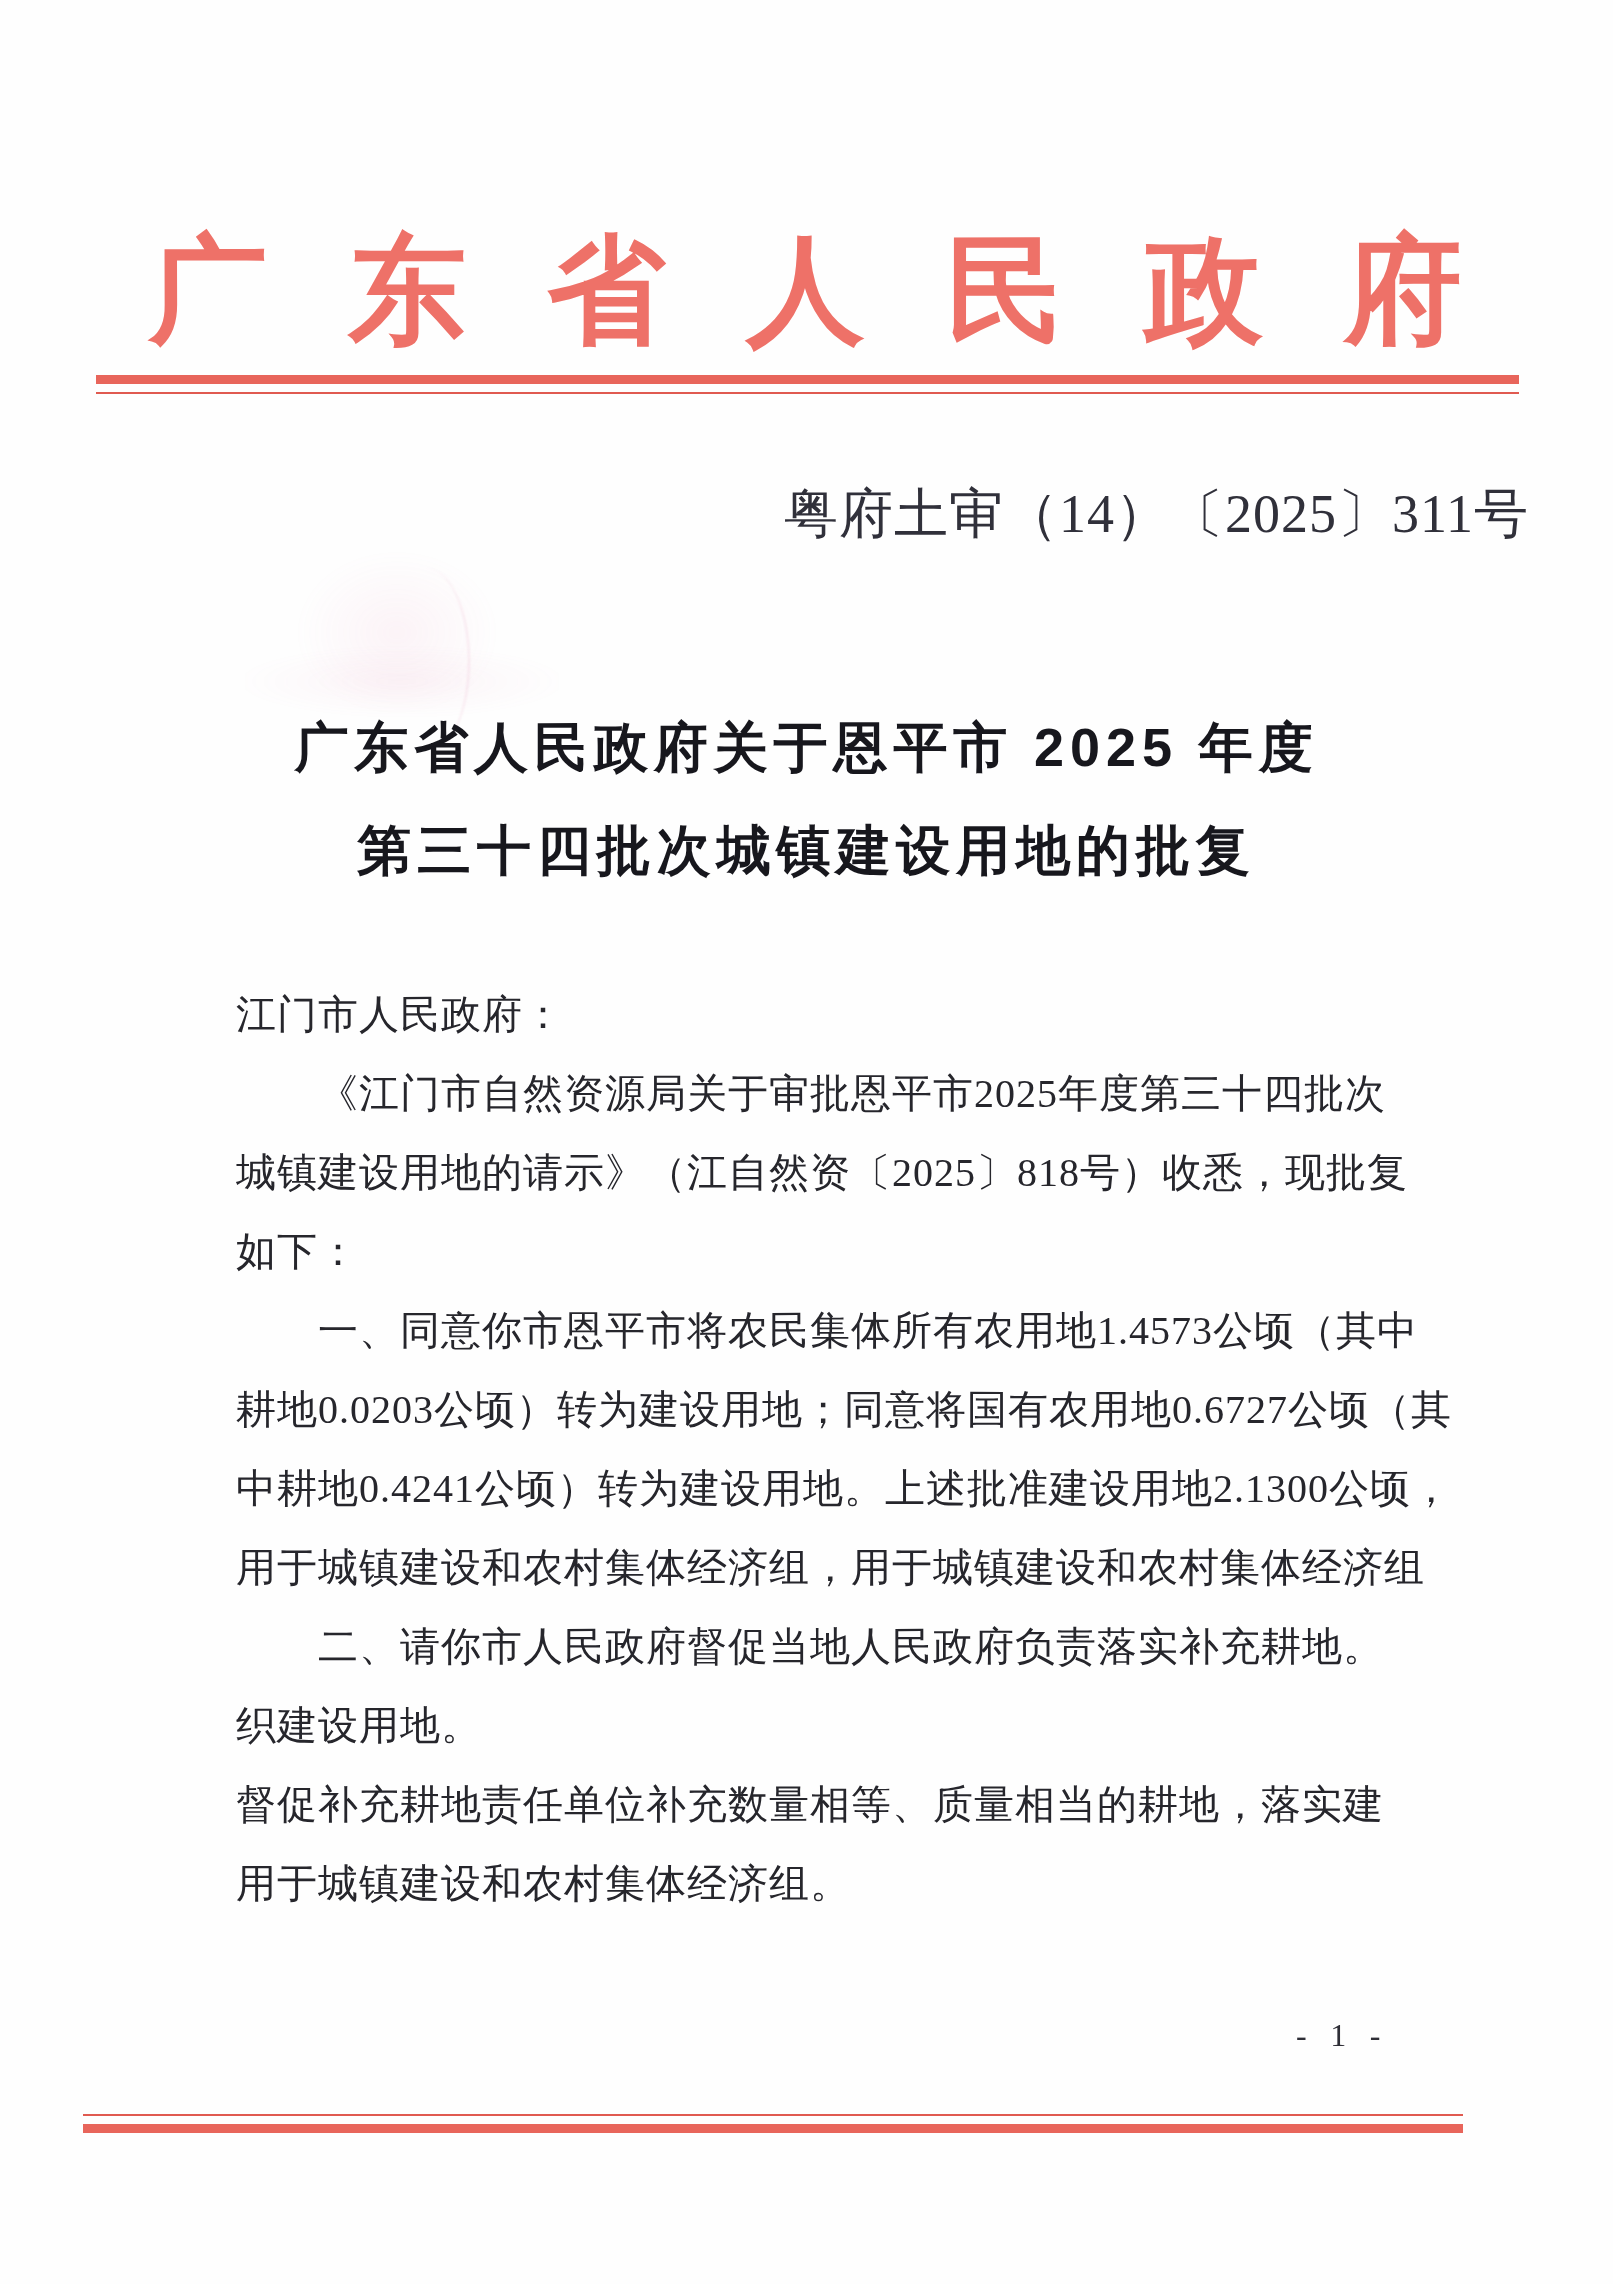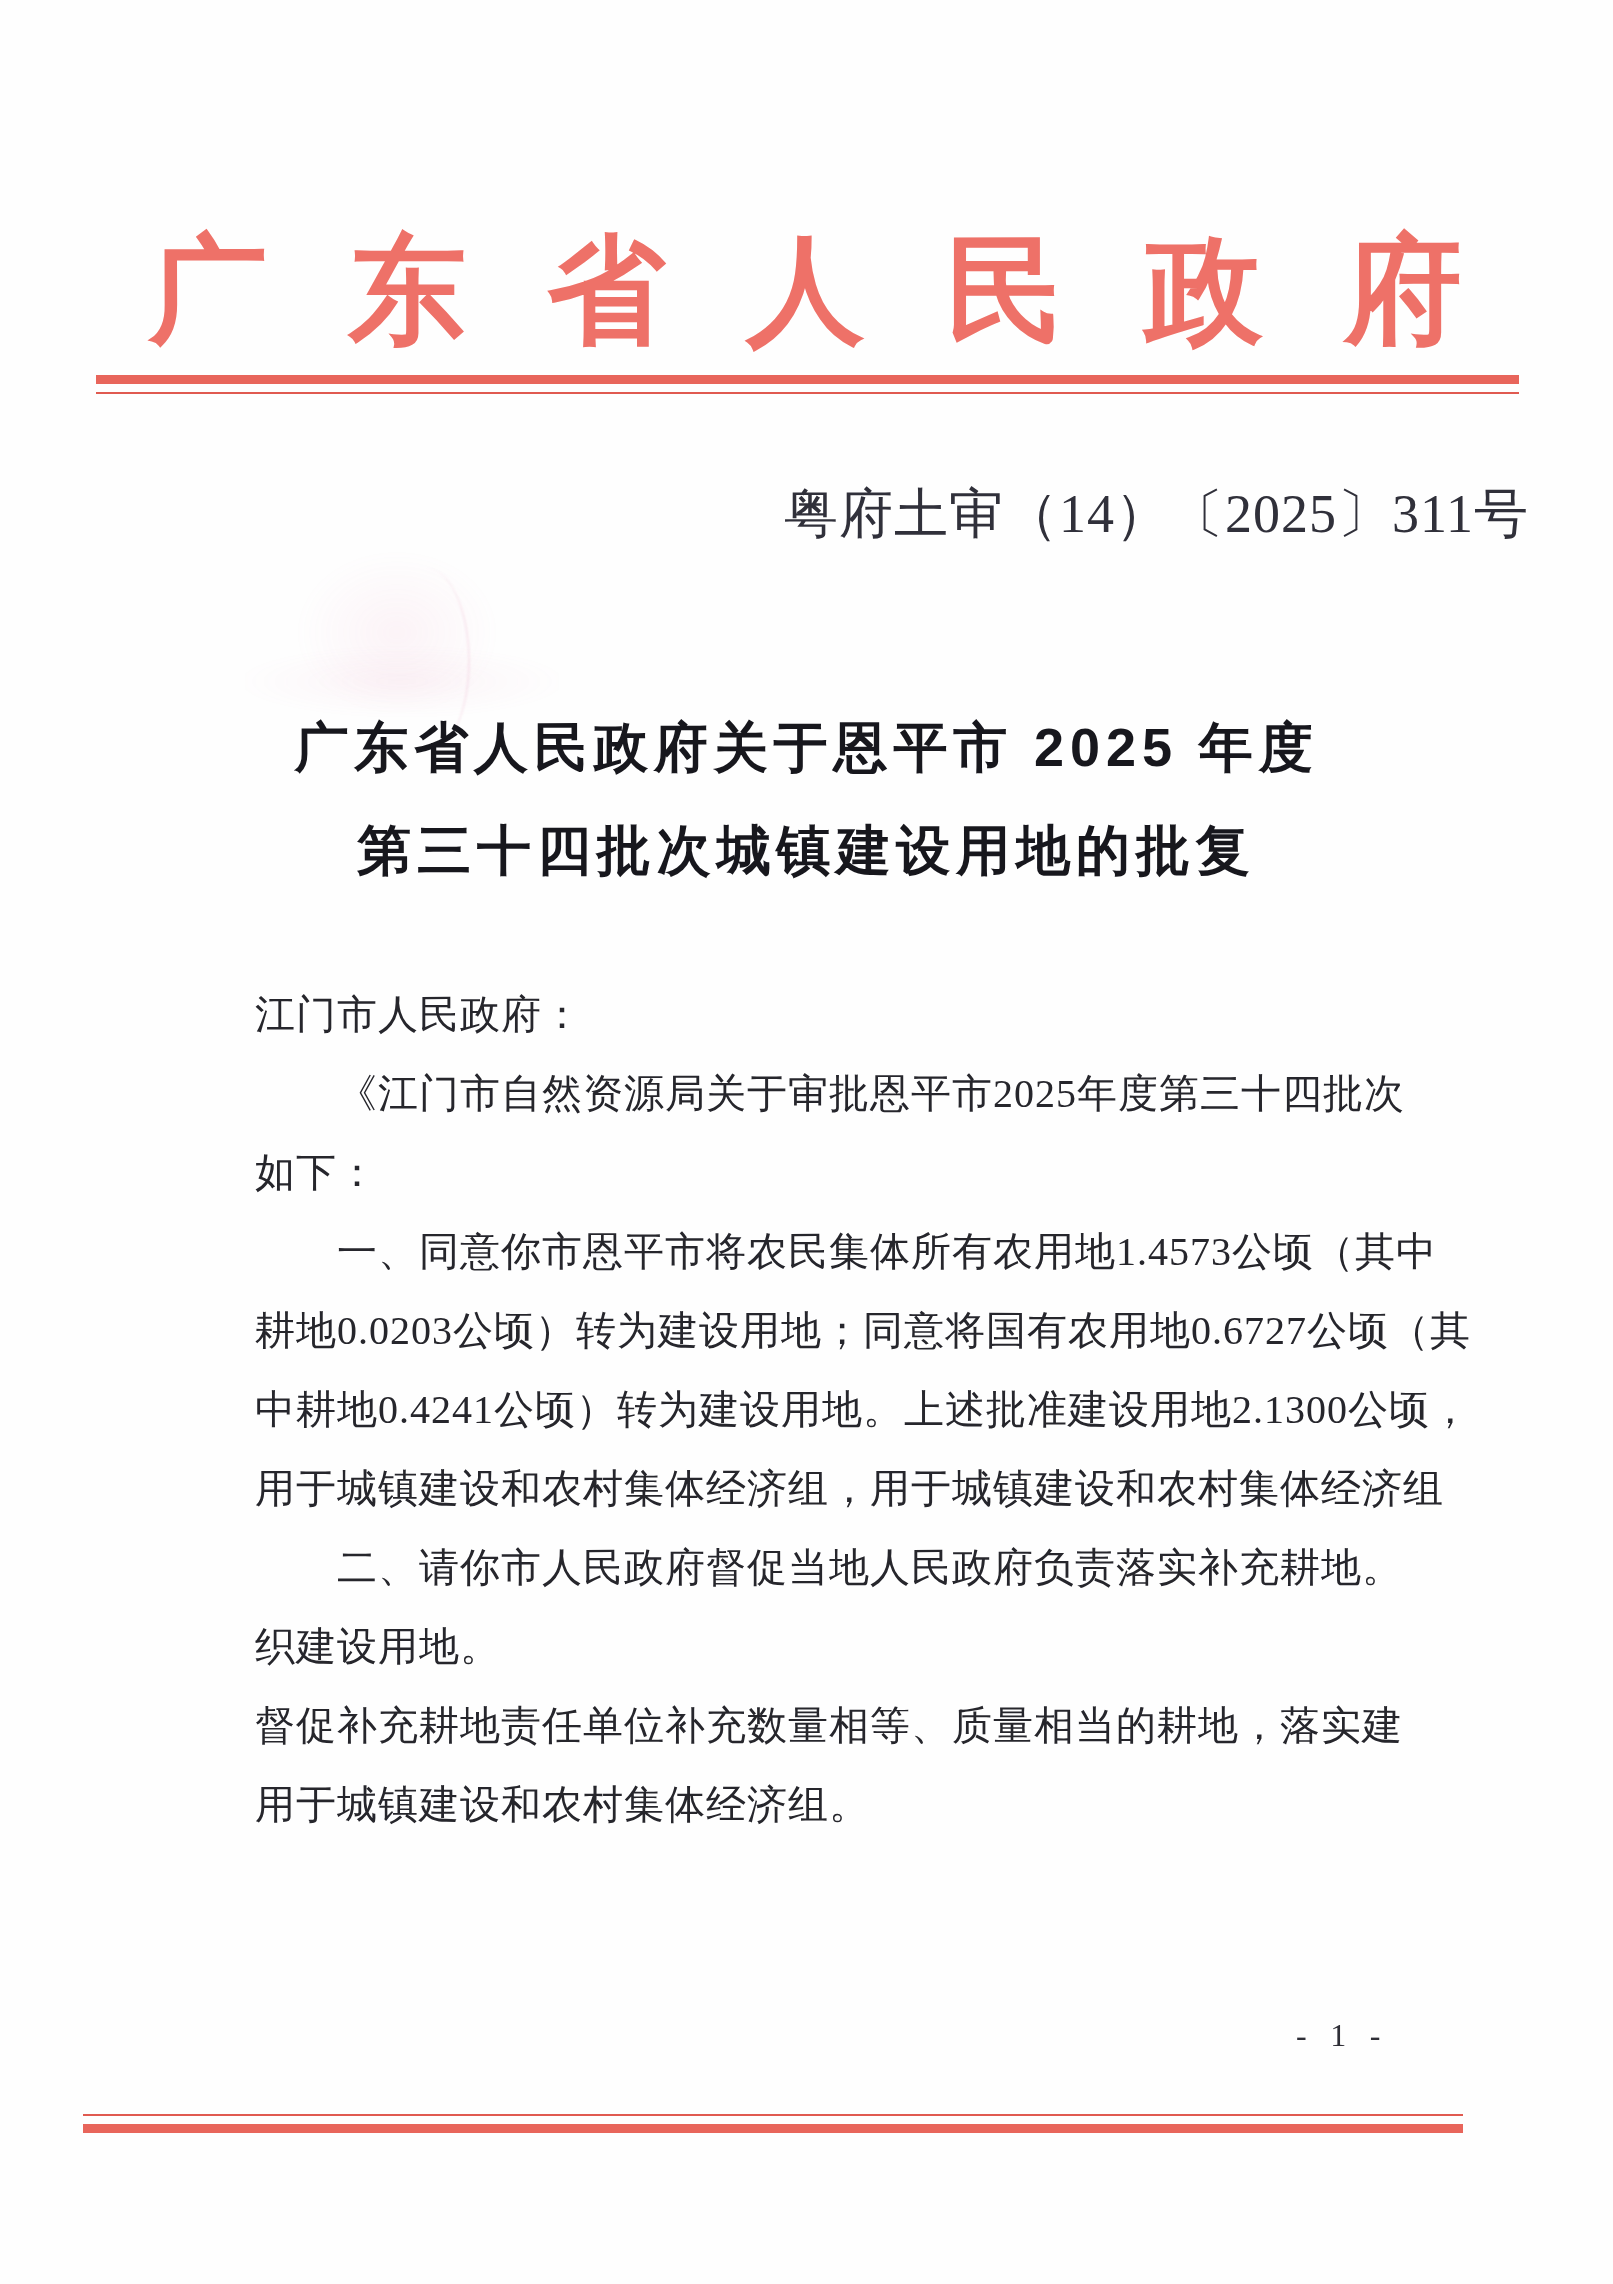--- a/index.html
+++ b/index.html
@@ -77,21 +77,21 @@
     font-size: 54px;
     line-height: 103px;
     letter-spacing: 5.9px;
     color: #17171d;
     white-space: nowrap;
   }
 
   
   .doc-body {
     position: absolute;
-    top: 975px; left: 255px; width: 1188px;
+    top: 975px; left: 236px; width: 1188px;
     font-size: 40px;
     color: #26262c;
     letter-spacing: 1px;
   }
   .doc-body .line {
     height: 79px;
     display: flex;
     align-items: center;
     white-space: nowrap;
   }
@@ -132,20 +132,21 @@
   <div class="stamp-smudge smudge-3"></div>
 
   <div class="doc-title">
     <div>广东省人民政府关于恩平市 2025 年度</div>
     <div>第三十四批次城镇建设用地的批复</div>
   </div>
 
   <div class="doc-body">
     <div class="line">江门市人民政府：</div>
     <div class="line indent">《江门市自然资源局关于审批恩平市2025年度第三十四批次</div>
+    <div class="line">城镇建设用地的请示》（江自然资〔2025〕818号）收悉，现批复</div>
     <div class="line">如下：</div>
     <div class="line indent">一、同意你市恩平市将农民集体所有农用地1.4573公顷（其中</div>
     <div class="line">耕地0.0203公顷）转为建设用地；同意将国有农用地0.6727公顷（其</div>
     <div class="line">中耕地0.4241公顷）转为建设用地。上述批准建设用地2.1300公顷，</div>
     <div class="line">用于城镇建设和农村集体经济组，用于城镇建设和农村集体经济组</div>
     <div class="line indent">二、请你市人民政府督促当地人民政府负责落实补充耕地。</div>
     <div class="line">织建设用地。</div>
     <div class="line">督促补充耕地责任单位补充数量相等、质量相当的耕地，落实建</div>
     <div class="line">用于城镇建设和农村集体经济组。</div>
   </div>

